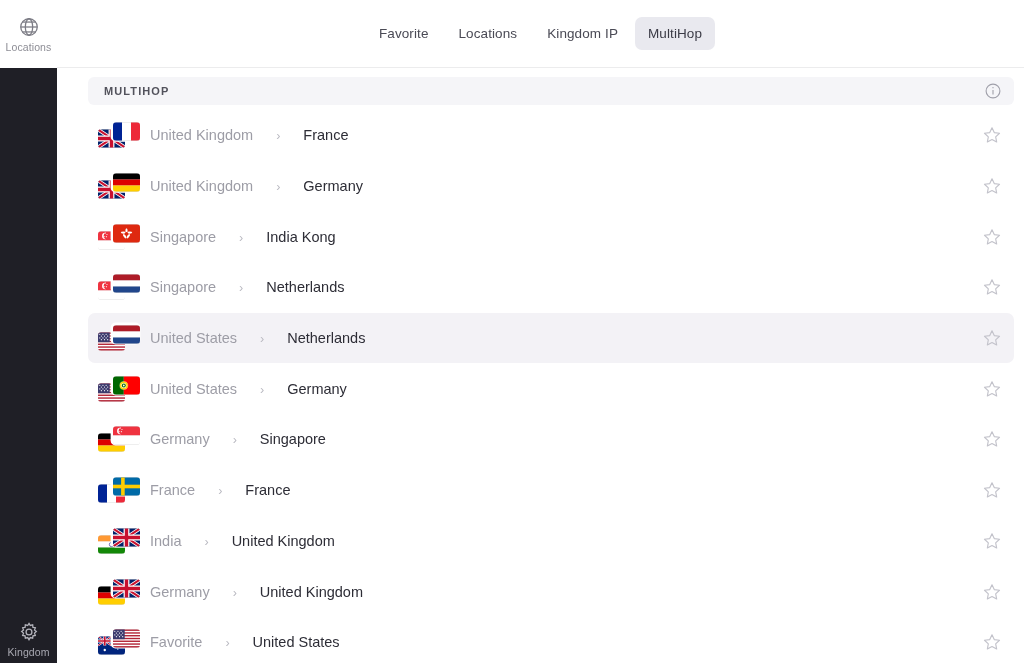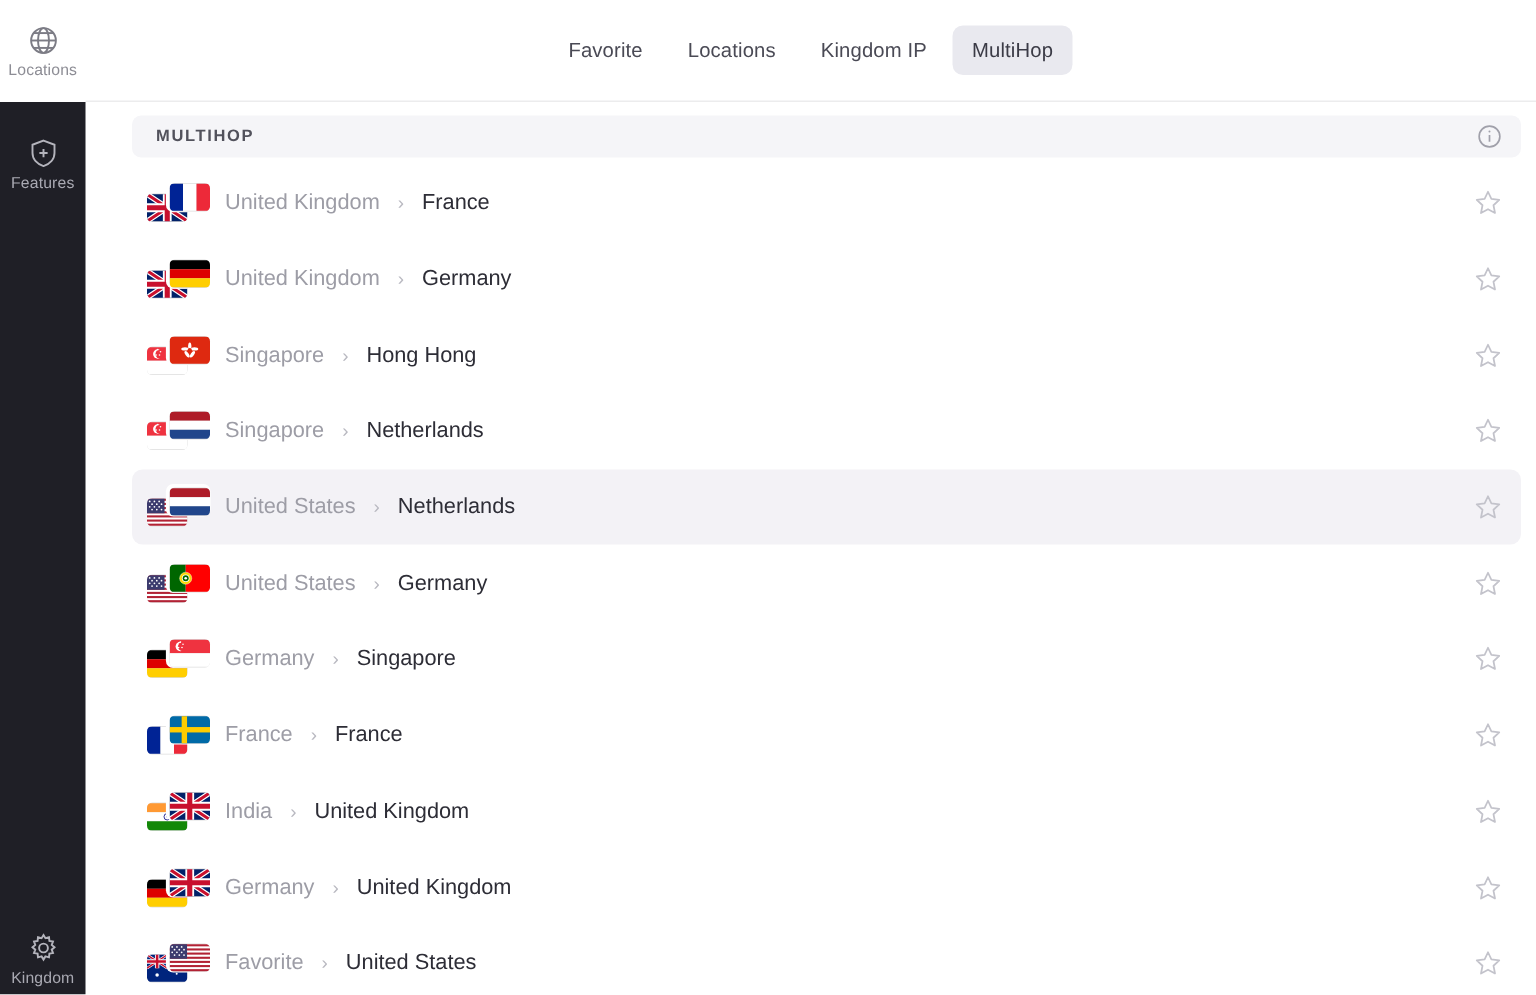--- a/index.html
+++ b/index.html
@@ -98,21 +98,21 @@
   }
   .flag {
     position: absolute; width: 27px; height: 19px;
     border-radius: 3.5px; overflow: hidden;
     background: #ddd;
   }
   .flag.a { left: 0; bottom: 1px; z-index: 1; }
   .flag.b { right: 0; top: 1px; z-index: 2; box-shadow: -1px -1px 0 1.4px #ffffff; }
   .flag svg { display: block; width: 100%; height: 100%; }
 
-  .route { display: flex; align-items: baseline; gap: 12px; white-space: nowrap; }
+  .route { display: flex; align-items: baseline; gap: 23px; white-space: nowrap; }
   .from { font-size: 14.5px; color: #9d9da6; }
   .sep  { font-size: 12.5px; color: #b9b9c1; }
   .to   { font-size: 14.5px; color: #2d2d36; }
 
   .star { margin-left: auto; width: 20px; height: 20px; cursor: pointer; display:block; }
 </style>
 </head>
 <body>
 
 <div class="app">
@@ -126,30 +126,20 @@
           <circle cx="12" cy="12" r="9"></circle>
           <ellipse cx="12" cy="12" rx="4" ry="9"></ellipse>
           <line x1="3" y1="12" x2="21" y2="12"></line>
           <line x1="4.6" y1="6.6" x2="19.4" y2="6.6"></line>
           <line x1="4.6" y1="17.4" x2="19.4" y2="17.4"></line>
         </svg>
       </span>
       <span class="side-label">Locations</span>
     </div>
 
-    <div class="side-item features">
-      <span class="side-icon">
-        <svg viewBox="0 0 24 24" fill="none" stroke="#b4b4bc" stroke-width="1.4">
-          <path d="M12 3 L20 6 V12 C20 16.5 16.6 20 12 21.5 C7.4 20 4 16.5 4 12 V6 Z"></path>
-          <line x1="12" y1="9" x2="12" y2="15"></line>
-          <line x1="9" y1="12" x2="15" y2="12"></line>
-        </svg>
-      </span>
-      <span class="side-label">Features</span>
-    </div>
 
     <div class="side-item settings">
       <span class="side-icon">
         <svg viewBox="0 0 24 24" fill="none" stroke="#b4b4bc" stroke-width="1.4">
           <circle cx="12" cy="12" r="3.2"></circle>
           <path d="M12 2.6 13.4 4.9 16 4.2 16.3 6.9 18.9 7.3 18 9.8 20 11.5 18 13.2 18.9 15.7 16.3 16.1 16 18.8 13.4 18.1 12 20.4 10.6 18.1 8 18.8 7.7 16.1 5.1 15.7 6 13.2 4 11.5 6 9.8 5.1 7.3 7.7 6.9 8 4.2 10.6 4.9 Z"></path>
         </svg>
       </span>
       <span class="side-label">Kingdom</span>
     </div>
@@ -259,21 +249,21 @@
                   <ellipse cx="26" cy="26" rx="5.6" ry="2.4" transform="rotate(55 26 26)"></ellipse>
                   <ellipse cx="23" cy="18" rx="5.6" ry="2.4"></ellipse>
                 </g>
                 <circle cx="30" cy="20" r="3.2" fill="#DE2910"></circle>
               </svg>
             </span>
           </div>
           <div class="route">
             <span class="from">Singapore</span>
             <span class="sep">›</span>
-            <span class="to">Hong Hong</span>
+            <span class="to">India Kong</span>
           </div>
           <span class="star"><svg viewBox="0 0 24 24" fill="none" stroke="#c3c3cb" stroke-width="1.4" stroke-linejoin="round">
               <path d="M12 3.4 14.7 9.1 21 9.9 16.4 14.2 17.6 20.4 12 17.4 6.4 20.4 7.6 14.2 3 9.9 9.3 9.1 Z"></path>
             </svg></span>
         </div>
         <div class="row">
           <div class="flags">
             <span class="flag a">
               <svg viewBox="0 0 60 40">
                 <rect width="60" height="20" fill="#EF3340"></rect>

